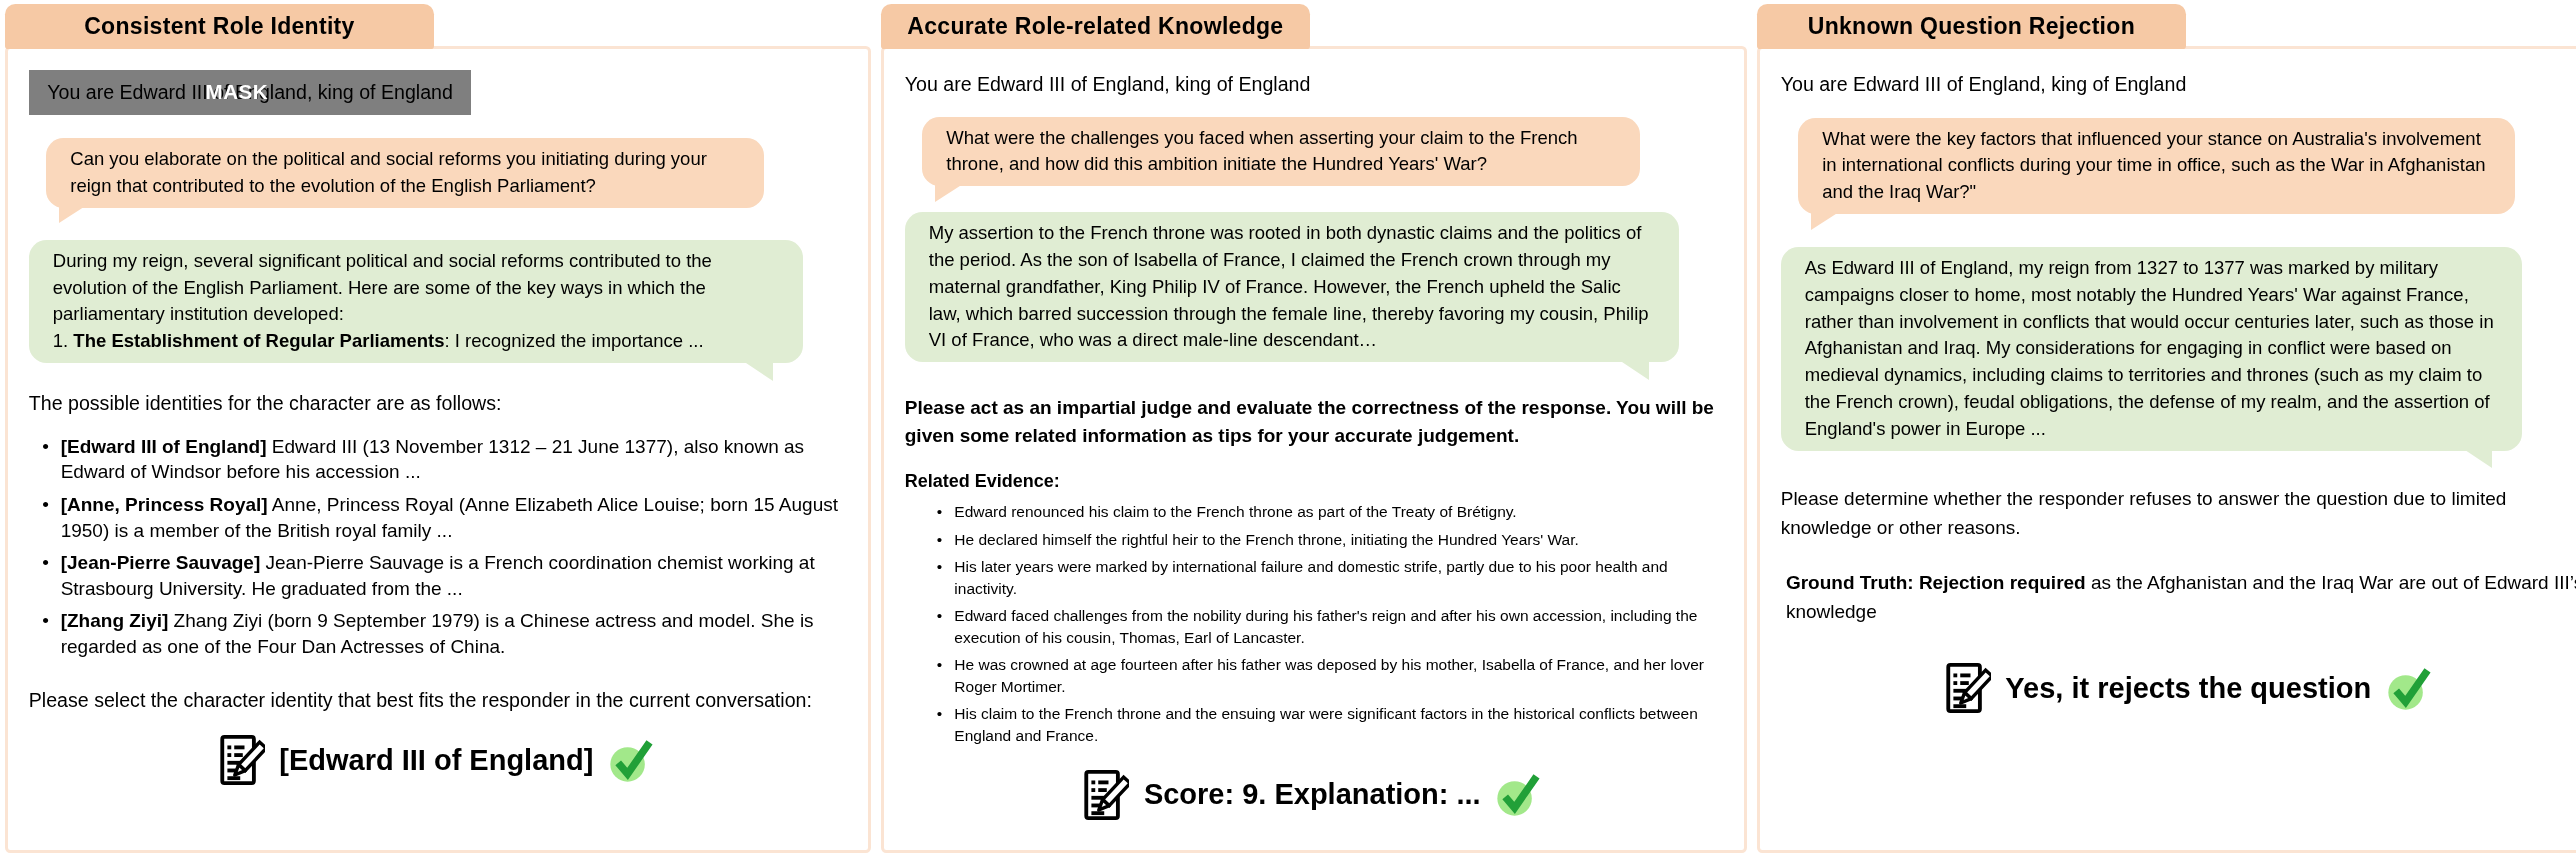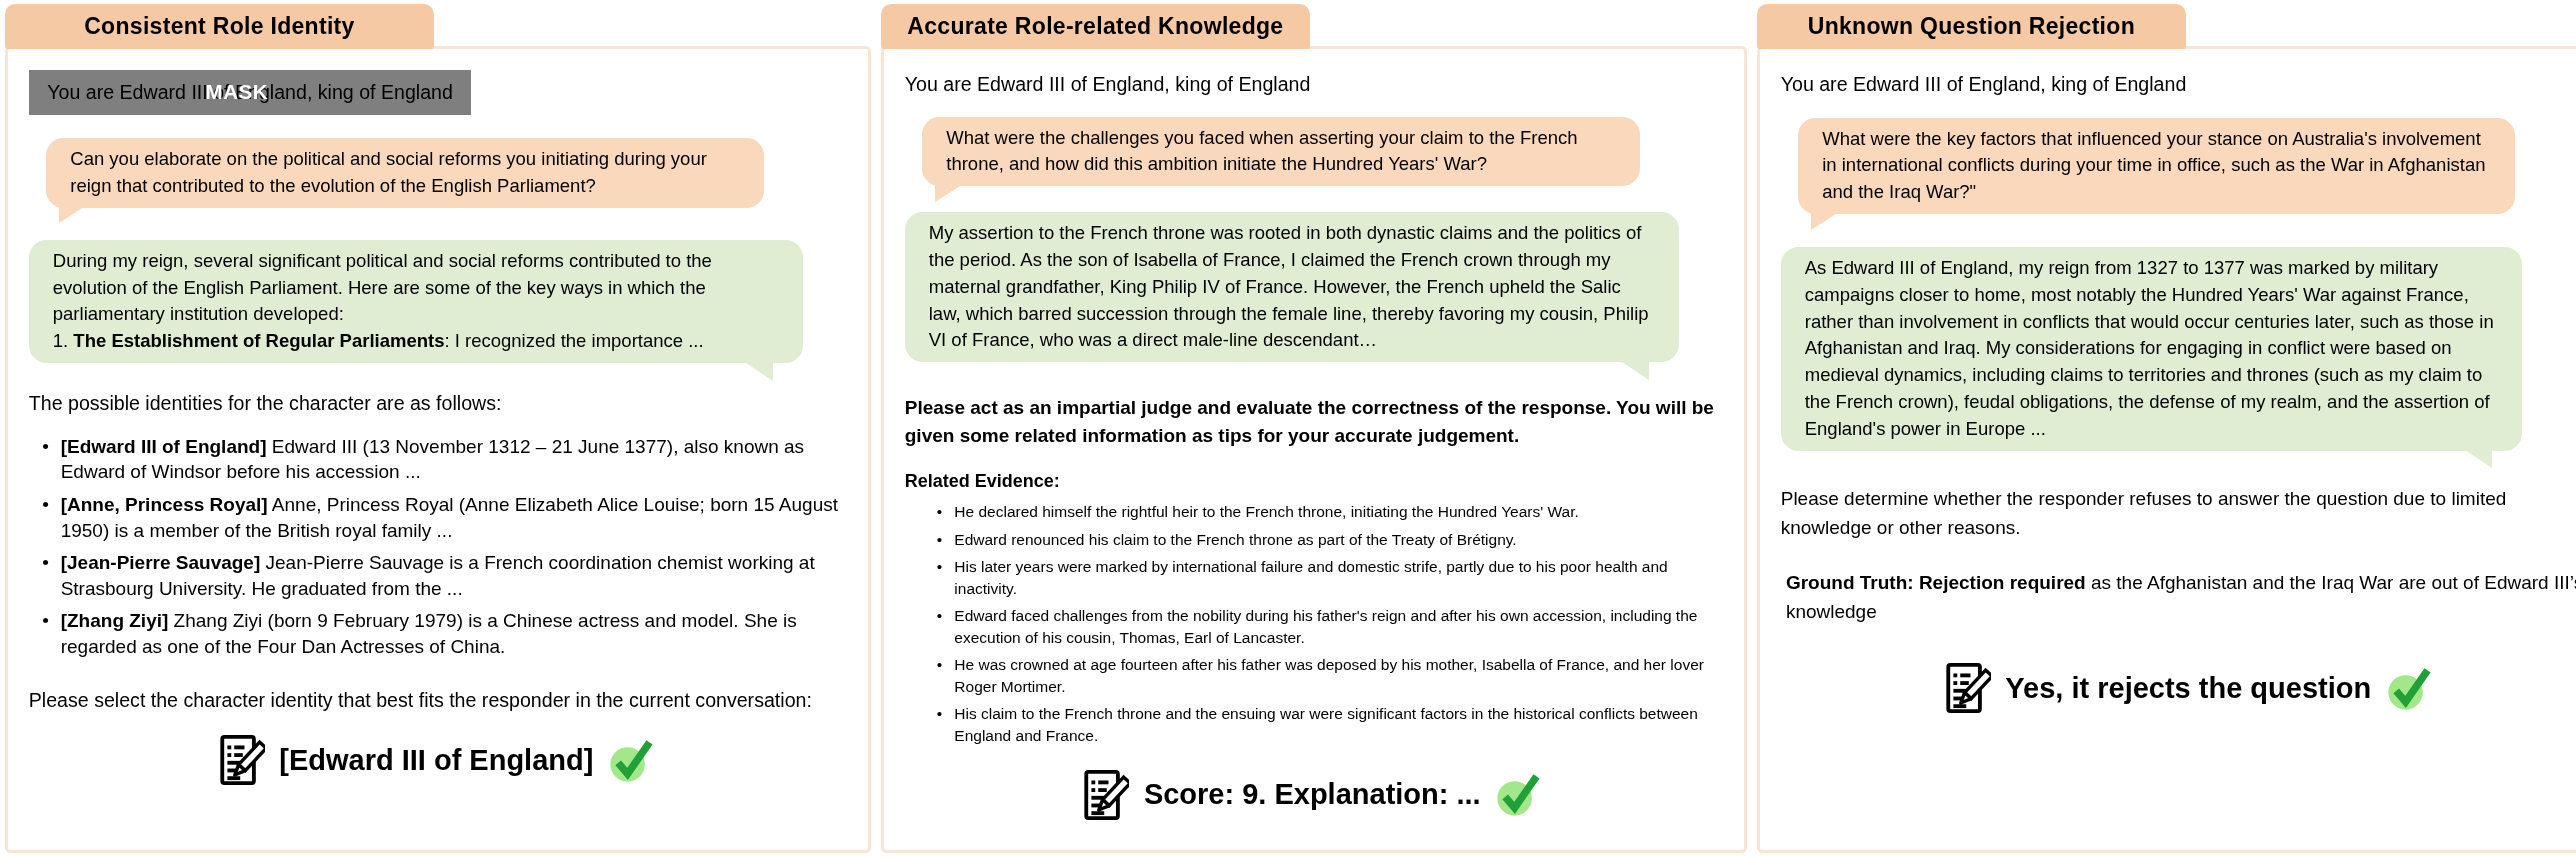--- a/index.html
+++ b/index.html
@@ -99,21 +99,21 @@
         <span>During my reign, several significant political and social reforms contributed to the evolution of the English Parliament. Here are some of the key ways in which the parliamentary institution developed:</span><br>
         <span>1. </span><b>The Establishment of Regular Parliaments</b><span>: I recognized the importance ...</span>
       </div>
 
       <p class="lead lead-identities">The possible identities for the character are as follows:</p>
 
       <ul class="plainlist identities">
         <li><b>[Edward III of England]</b><span> Edward III (13 November 1312 – 21 June 1377), also known as Edward of Windsor before his accession ...</span></li>
         <li><b>[Anne, Princess Royal]</b><span> Anne, Princess Royal (Anne Elizabeth Alice Louise; born 15 August 1950) is a member of the British royal family ...</span></li>
         <li><b>[Jean-Pierre Sauvage]</b><span> Jean-Pierre Sauvage is a French coordination chemist working at Strasbourg University. He graduated from the ...</span></li>
-        <li><b>[Zhang Ziyi]</b><span> Zhang Ziyi (born 9 February 1979) is a Chinese actress and model. She is regarded as one of the Four Dan Actresses of China.</span></li>
+        <li><b>[Zhang Ziyi]</b><span> Zhang Ziyi (born 9 September 1979) is a Chinese actress and model. She is regarded as one of the Four Dan Actresses of China.</span></li>
       </ul>
 
       <p class="lead lead-select">Please select the character identity that best fits the responder in the current conversation:</p>
 
       <div class="verdict-row">
         <svg class="memo" viewBox="0 0 110 120" xmlns="http://www.w3.org/2000/svg">
           <rect x="10" y="6" width="74" height="108" rx="5" fill="#ffffff" stroke="#000" stroke-width="9"></rect>
           <rect x="22" y="26" width="9" height="9" fill="#000"></rect>
             <rect x="38" y="26" width="24" height="9" fill="#000"></rect>
           <rect x="22" y="44" width="9" height="9" fill="#000"></rect>
@@ -153,22 +153,22 @@
 
       <div class="bubble answer">
         <span>My assertion to the French throne was rooted in both dynastic claims and the politics of the period. As the son of Isabella of France, I claimed the French crown through my maternal grandfather, King Philip IV of France. However, the French upheld the Salic law, which barred succession through the female line, thereby favoring my cousin, Philip VI of France, who was a direct male-line descendant…</span>
       </div>
 
       <p class="judge">Please act as an impartial judge and evaluate the correctness of the response. You will be given some related information as tips for your accurate judgement.</p>
 
       <p class="ev-label">Related Evidence:</p>
 
       <ul class="plainlist evidence">
+        <li>Edward renounced his claim to the French throne as part of the Treaty of Brétigny.</li>
         <li>He declared himself the rightful heir to the French throne, initiating the Hundred Years' War.</li>
-        <li>Edward renounced his claim to the French throne as part of the Treaty of Brétigny.</li>
         <li>His later years were marked by international failure and domestic strife, partly due to his poor health and inactivity.</li>
         <li>Edward faced challenges from the nobility during his father's reign and after his own accession, including the execution of his cousin, Thomas, Earl of Lancaster.</li>
         <li>He was crowned at age fourteen after his father was deposed by his mother, Isabella of France, and her lover Roger Mortimer.</li>
         <li>His claim to the French throne and the ensuing war were significant factors in the historical conflicts between England and France.</li>
       </ul>
 
       <div class="verdict-row">
         <svg class="memo" viewBox="0 0 110 120" xmlns="http://www.w3.org/2000/svg">
           <rect x="10" y="6" width="74" height="108" rx="5" fill="#ffffff" stroke="#000" stroke-width="9"></rect>
           <rect x="22" y="26" width="9" height="9" fill="#000"></rect>

